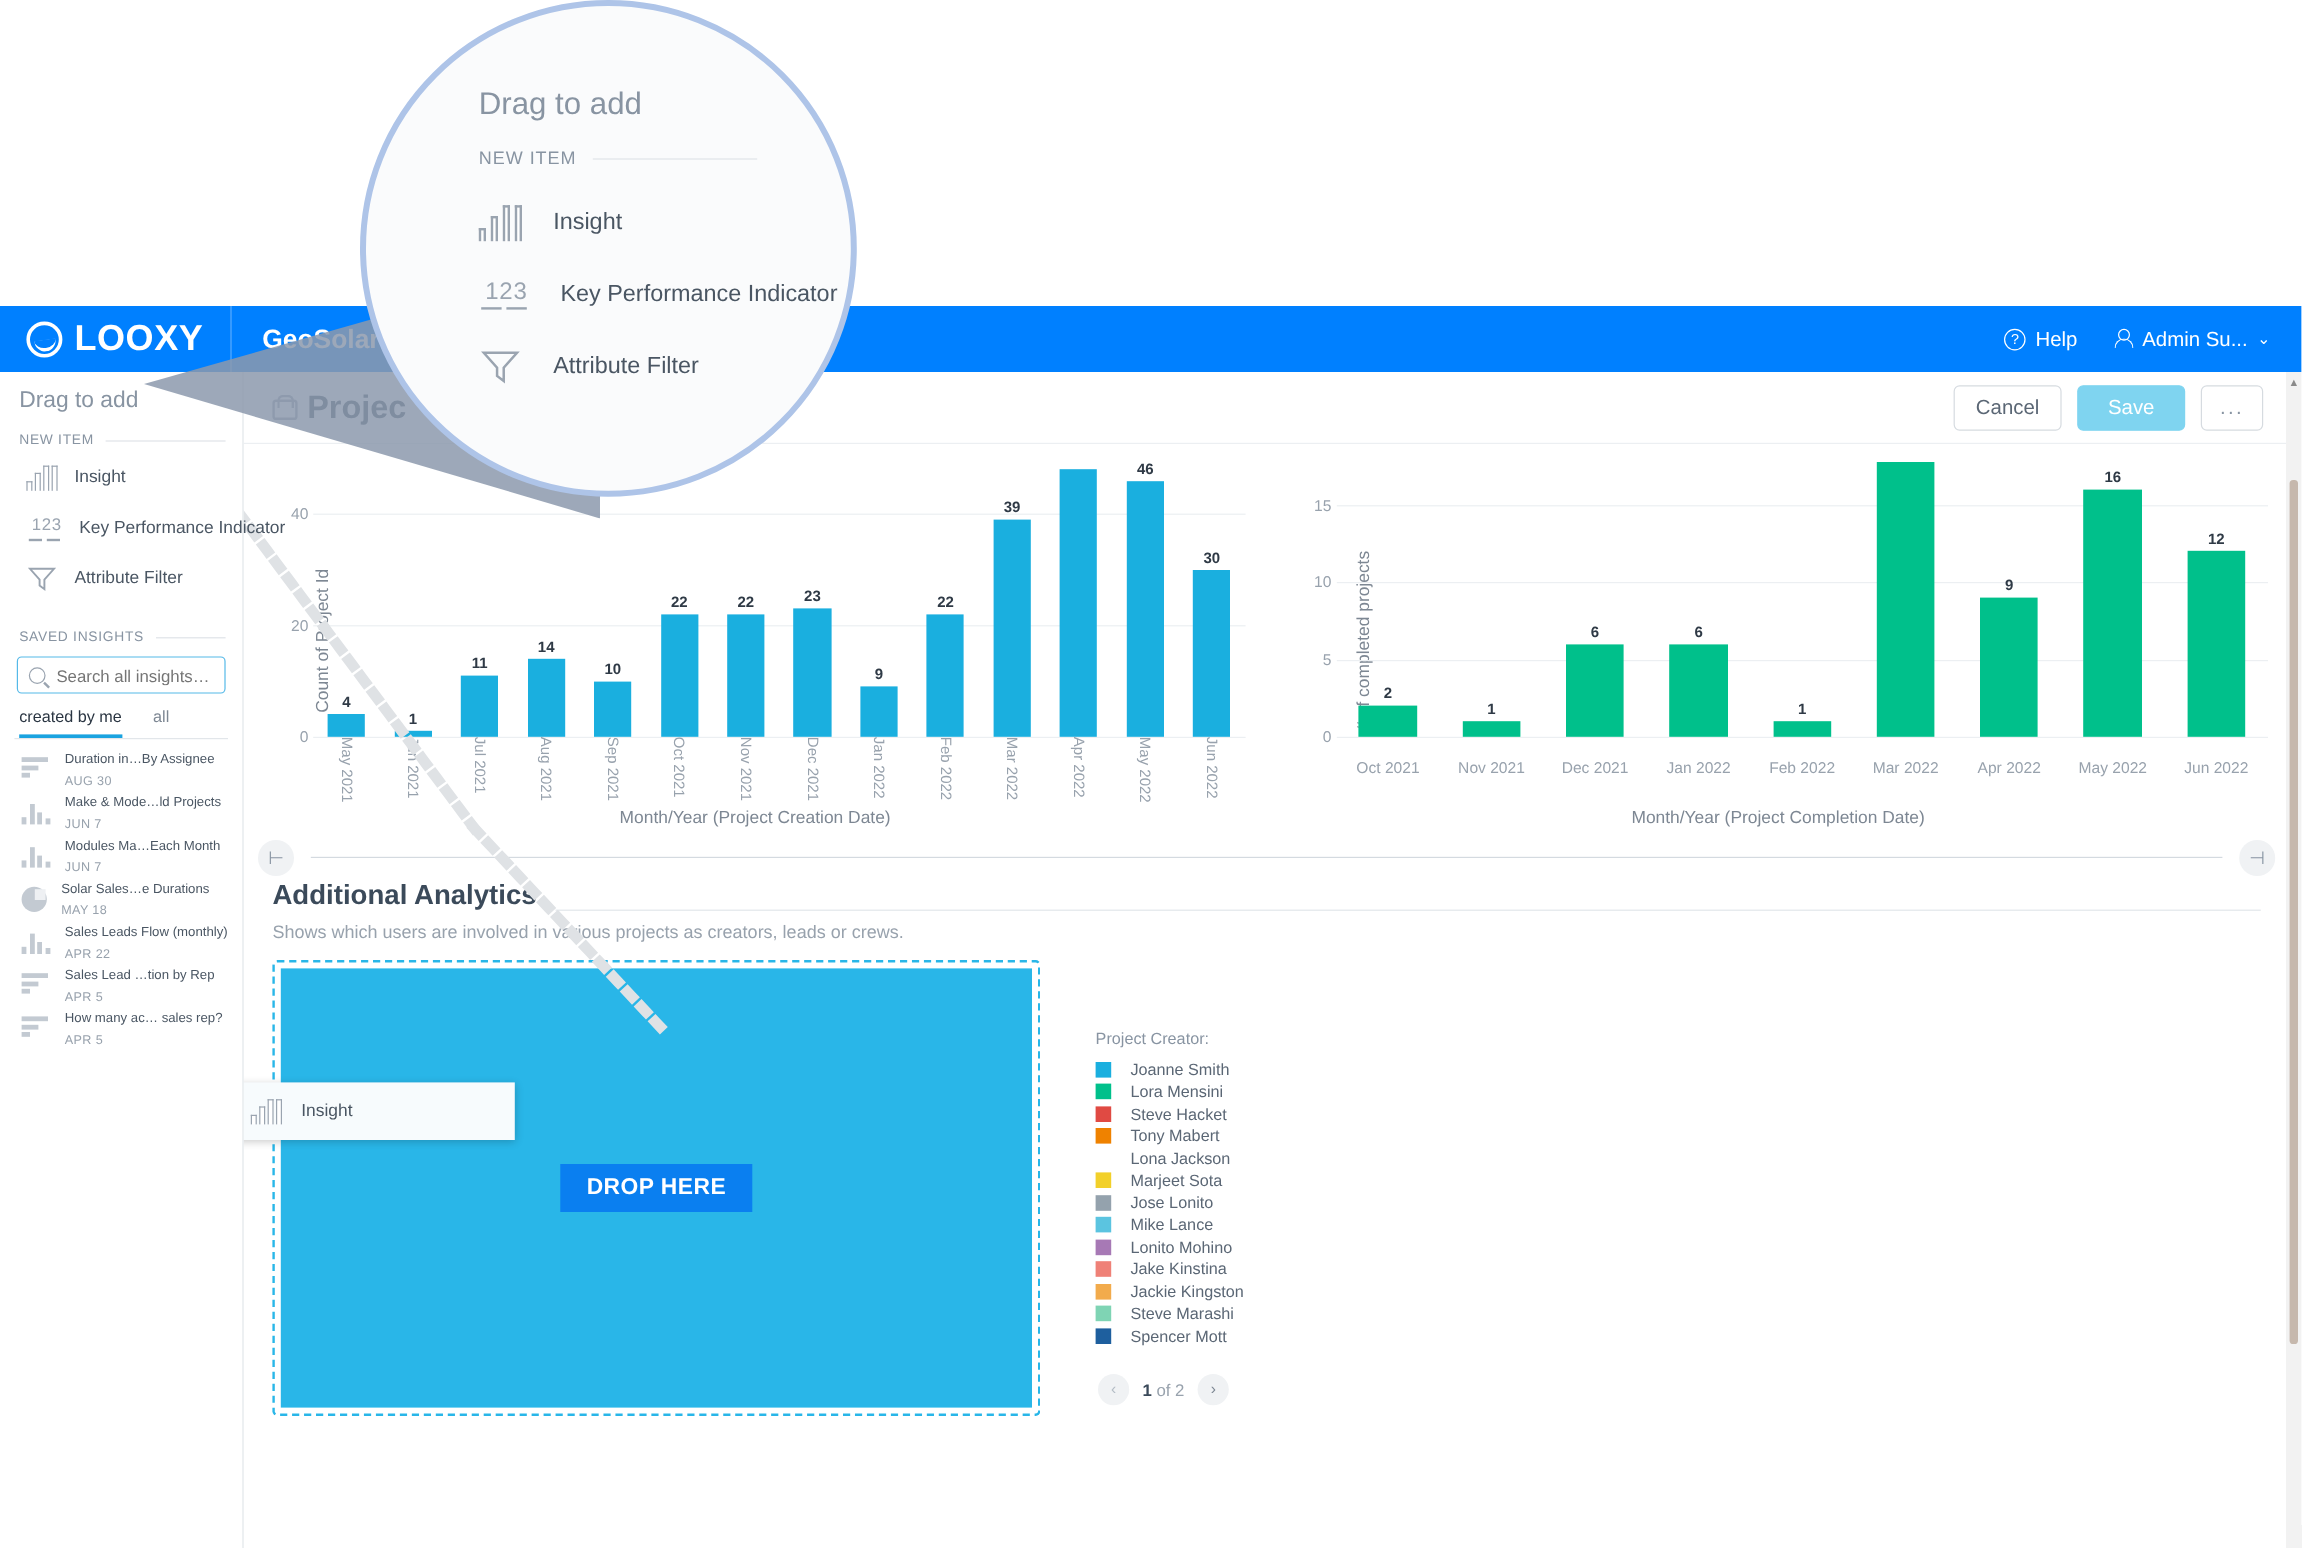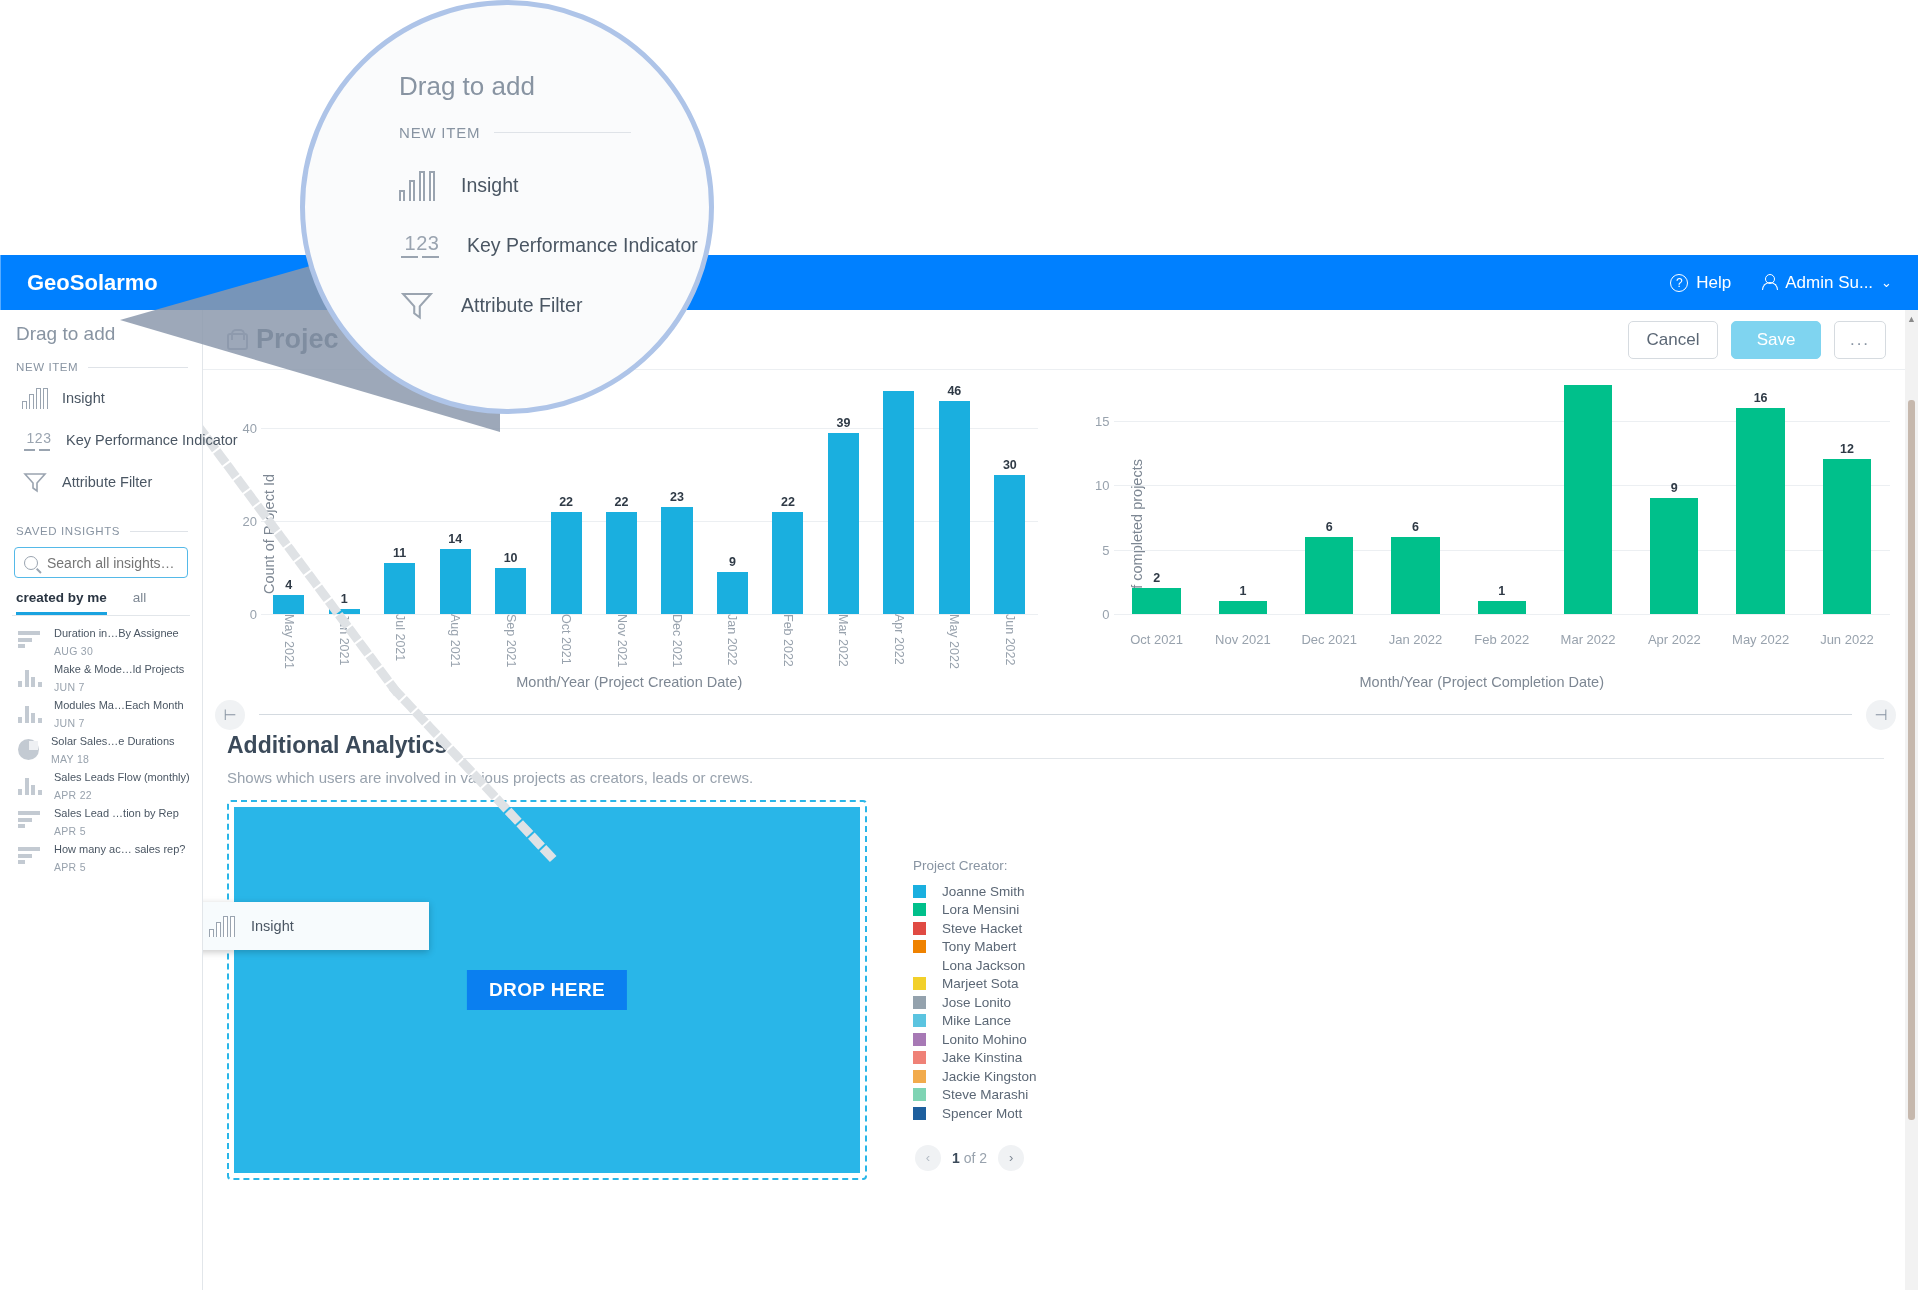--- a/index.html
+++ b/index.html
@@ -86,21 +86,21 @@
   .srch {
     display: flex; align-items: center; gap: 9px; border: 1px solid #55b9e8;
     border-radius: 4px; height: 31px; padding: 0 9px; background: #fff;
   }
   .srch .mag { width: 14px; height: 14px; border: 1.5px solid #9aa4b0; border-radius: 50%; flex: none; position: relative; }
   .srch .mag::after { content: ""; position: absolute; right: -5px; bottom: -3px; width: 6px; height: 1.5px; background: #9aa4b0; transform: rotate(45deg); }
   .srch input { border: none; outline: none; font-size: 14px; color: #98a2ad; font-family: inherit; width: 100%; background: transparent; }
 
   .tabs { display: flex; gap: 26px; padding: 12px 4px 0; border-bottom: 1px solid #e2e6ea; }
   .tab { font-size: 13.5px; padding-bottom: 7px; color: #7d8793; white-space: nowrap; }
-  .tab.active { color: #2a3542; font-weight: bold; border-bottom: 3px solid #1aa3e0; }
+  .tab.active { color: #2a3542; font-weight: normal; border-bottom: 3px solid #1aa3e0; }
 
   .ins-list { padding-top: 7px; }
   .ins-row { display: flex; align-items: center; gap: 12px; height: 36px; padding-left: 6px; }
   .ins-txt .t1 { font-size: 11px; color: #4a5663; white-space: nowrap; line-height: 16px; }
   .ins-txt .t2 { font-size: 10.5px; color: #98a2ad; letter-spacing: .3px; line-height: 14px; }
 
   .gi { width: 24px; height: 20px; flex: none; }
   .gi.hbar { display: flex; flex-direction: column; gap: 2.5px; }
   .gi.hbar span { height: 4px; background: #c3cad2; display: block; }
   .gi.hbar span:nth-child(1) { width: 22px; }
@@ -251,20 +251,24 @@
 </style>
 </head>
 <body>
 
 <svg class="trail">
   <line x1="128" y1="332" x2="395" y2="690" stroke="#dfe2e5" stroke-width="9" stroke-dasharray="6 11" stroke-linecap="square"></line>
   <line x1="395" y1="690" x2="556" y2="862" stroke="#dfe2e5" stroke-width="9" stroke-dasharray="6 11" stroke-linecap="square"></line>
 </svg>
 
 <div class="topbar">
+  <div class="brand">
+    <div class="brand-mark"></div>
+    <span class="brand-name">LOOXY</span>
+  </div>
   <div class="nav-sep"></div>
   <div class="nav-tab">GeoSolarmo</div>
   <div class="topbar-right">
     <div class="tb-item">
       <span class="circ-q">?</span>
       <span>Help</span>
     </div>
     <div class="tb-item">
       <span class="person-ic"></span>
       <span>Admin Su...</span>

